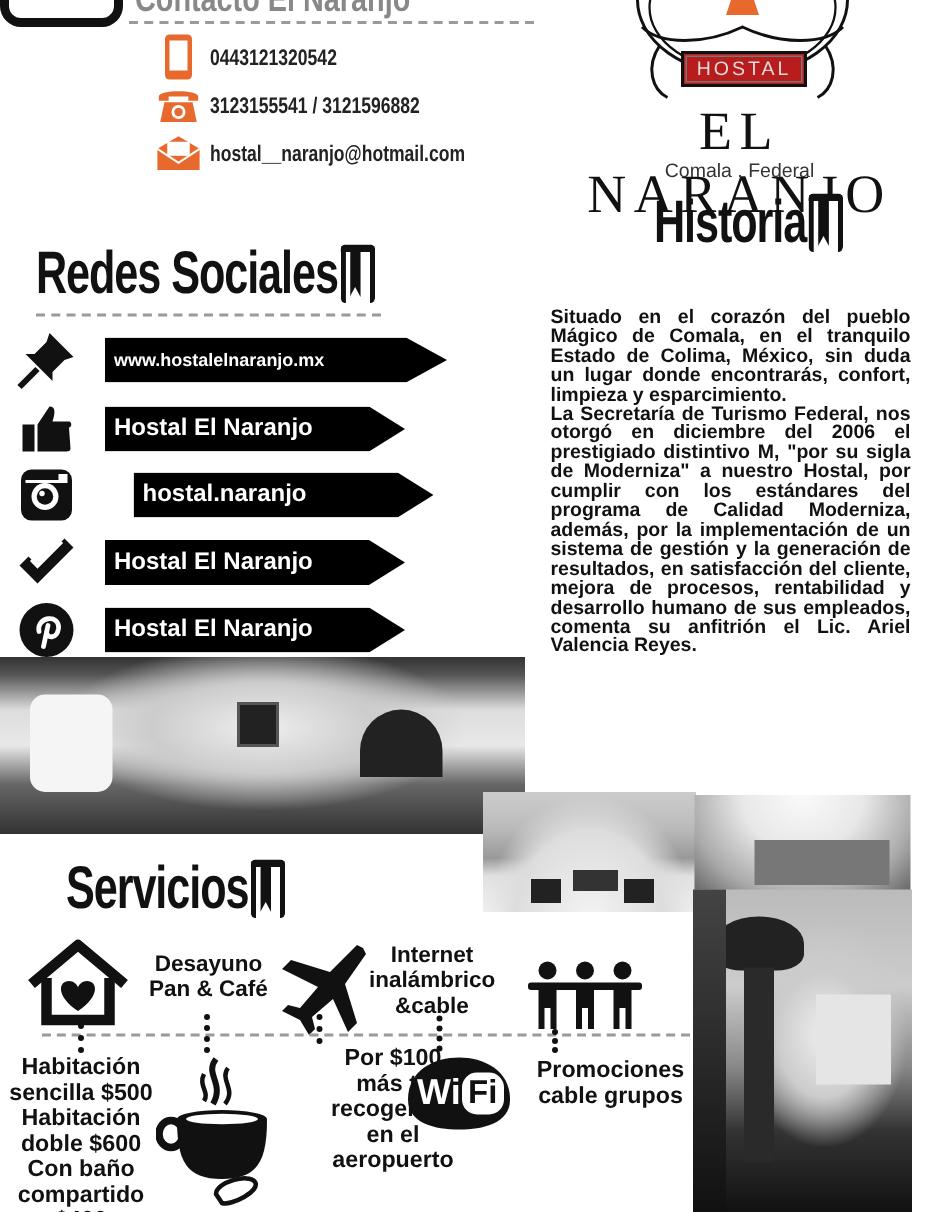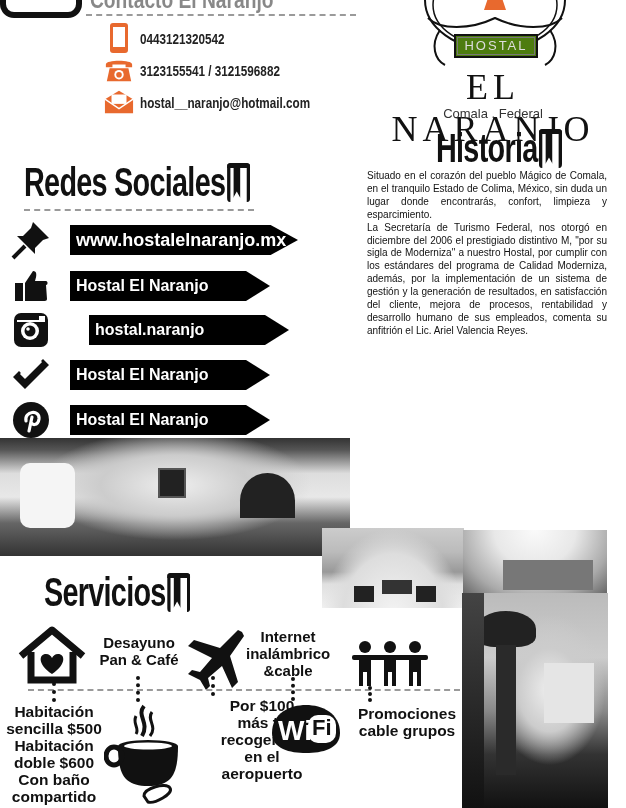--- a/index.html
+++ b/index.html
@@ -8,21 +8,21 @@
   .dash{border-top:2px dashed #9a9a9a;height:0;}
   .contact-row{display:flex;align-items:center;height:32px;}
   .contact-icon{width:30px;height:30px;display:flex;align-items:center;justify-content:center;margin-right:6px;}
   .contact-text{font-weight:bold;font-size:15px;transform:scaleX(0.78);transform-origin:left center;white-space:nowrap;color:#222;}
   .section-h{font-weight:bold;font-size:40px;letter-spacing:-1px;transform:scaleX(0.72);transform-origin:left top;white-space:nowrap;color:#111;display:flex;align-items:center;}
   .bookmark{display:inline-block;width:22px;height:34px;border:5px solid #111;border-radius:4px;border-bottom:none;margin-left:2px;position:relative;background:#fff;}
   .bookmark:after{content:"";position:absolute;left:4px;top:0;width:10px;height:30px;background:#111;clip-path:polygon(0 0,100% 0,100% 100%,50% 78%,0 100%);}
   .social-row{position:absolute;left:8px;display:flex;align-items:center;}
   .social-icon{width:46px;height:40px;display:flex;align-items:center;justify-content:center;margin-right:16px;}
   .banner{height:30px;background:#000;color:#fff;font-weight:bold;font-size:16px;display:flex;align-items:center;padding-left:6px;clip-path:polygon(0 0,88% 0,100% 50%,88% 100%,0 100%);box-sizing:border-box;white-space:nowrap;}
-  .hist{font-size:10px;line-height:12.9px;font-weight:normal;text-align:justify;color:#111;}
+  .hist{font-size:13px;line-height:12.9px;font-weight:bold;text-align:justify;color:#111;margin-top:35px;}
   .hist p{margin:0;}
   .photo{background:linear-gradient(180deg,#444 0%,#bbb 30%,#ddd 50%,#777 75%,#333 100%);}
   .svc-text{font-weight:bold;text-align:center;color:#111;line-height:17px;}
   .vdots{border-left:4px dotted #111;width:0;}
 </style>
 </head>
 <body>
 
 <div class="abs" style="left:0;top:-18px;width:70px;height:30px;border:6px solid #111;border-top:none;border-radius:0 0 14px 14px;"></div>
 <div class="abs" style="left:90px;top:-14px;font-size:24px;font-weight:bold;color:#888;transform:scaleX(.8);transform-origin:left;white-space:nowrap;">Contacto El Naranjo</div>
@@ -63,21 +63,21 @@
 
 <div class="abs" style="left:360px;top:0;width:266px;height:125px;">
   <svg class="abs" style="left:50px;top:-40px;" width="170" height="110" viewBox="0 0 170 110">
     <ellipse cx="85" cy="40" rx="70" ry="50" fill="none" stroke="#111" stroke-width="2"></ellipse>
     <ellipse cx="85" cy="45" rx="62" ry="42" fill="none" stroke="#111" stroke-width="1.5"></ellipse>
     <path d="M78 38 L92 38 L96 50 L74 50 Z" fill="#e8692e"></path>
     <path d="M18 58 C30 70, 60 70, 85 58 C110 70, 140 70, 152 58" fill="none" stroke="#111" stroke-width="2"></path>
     <path d="M30 70 C20 85, 25 100, 35 105" fill="none" stroke="#111" stroke-width="2"></path>
     <path d="M140 70 C150 85, 145 100, 135 105" fill="none" stroke="#111" stroke-width="2"></path>
   </svg>
-  <div class="abs" style="left:94px;top:34px;width:80px;height:20px;background:#4d7c0f;border:2px solid #111;outline:1px solid #777;outline-offset:-4px;color:#ddd;font-size:13px;letter-spacing:2px;text-align:center;line-height:20px;">HOSTAL</div>
+  <div class="abs" style="left:94px;top:34px;width:80px;height:20px;background:#b91c1c;border:2px solid #111;outline:1px solid #777;outline-offset:-4px;color:#ddd;font-size:13px;letter-spacing:2px;text-align:center;line-height:20px;">HOSTAL</div>
   <div class="abs" style="left:0;top:66px;width:266px;text-align:center;font-family:'Liberation Serif',serif;font-size:36px;letter-spacing:5px;color:#111;">EL NARANJO</div>
   <div class="abs" style="left:0;top:106px;width:266px;text-align:center;font-size:13px;color:#333;">Comala . Federal</div>
 </div>
 
 <div class="abs section-h" style="left:436px;top:126px;">
   <span>Historia</span>
     <span class="bookmark"></span>
 </div>
 <div class="abs hist" style="left:367px;top:170px;width:240px;">
   <p>Situado en el corazón del pueblo Mágico de Comala, en el tranquilo Estado de Colima, México, sin duda un lugar donde encontrarás, confort, limpieza y esparcimiento.</p>
@@ -90,21 +90,21 @@
 </div>
 <div class="abs dash" style="left:24px;top:209px;width:230px;"></div>
 
 <div class="social-row" style="top:220px;">
   <span class="social-icon">
     <svg width="40" height="40" viewBox="0 0 40 40">
         <path d="M22 2 L38 18 L32 20 L24 28 L24 34 L6 16 L12 16 L20 8 Z" fill="#111"></path>
         <path d="M14 26 L2 38" stroke="#111" stroke-width="4"></path>
       </svg>
   </span>
-  <span class="banner" style="width:228px;font-size:18px;">www.hostalelnaranjo.mx</span>
+  <span class="banner" style="width:228px;font-size:12px;">www.hostalelnaranjo.mx</span>
 </div>
 <div class="social-row" style="top:266px;">
   <span class="social-icon">
     <svg width="36" height="34" viewBox="0 0 36 34">
         <rect x="2" y="14" width="8" height="18" fill="#111"></rect>
         <path d="M12 14 L20 2 C24 2 24 6 22 12 L33 12 C35 12 35 16 33 16 L34 30 C34 32 32 32 30 32 L12 32 Z" fill="#111"></path>
       </svg>
   </span>
   <span class="banner" style="width:200px;">Hostal El Naranjo</span>
 </div>
@@ -234,20 +234,20 @@
   <div>recogemos</div>
   <div>en el</div>
   <div>aeropuerto</div>
 </div>
 
 <div class="abs" style="left:266px;top:703px;width:80px;height:52px;">
   <svg class="abs" style="left:0;top:0;" width="80" height="52" viewBox="0 0 80 52">
       <path d="M6 30 C6 10 24 2 40 2 C56 2 74 10 74 30 C74 46 56 50 40 50 C24 50 6 46 6 30 Z" fill="#111"></path>
       <rect x="42" y="12" width="28" height="28" rx="10" fill="#fff"></rect>
     </svg>
-  <span class="abs" style="left:12px;top:12px;color:#fff;font-weight:bold;font-size:28px;">Wi</span>
+  <span class="abs" style="left:12px;top:12px;color:#fff;font-weight:bold;font-size:24px;">Wi</span>
   <span class="abs" style="left:46px;top:12px;color:#111;font-weight:bold;font-size:22px;">Fi</span>
 </div>
 
 <div class="abs svc-text" style="left:352px;top:705px;width:110px;font-size:15.5px;">
   <div>Promociones</div>
   <div>cable grupos</div>
 </div>
 
 </body></html>

